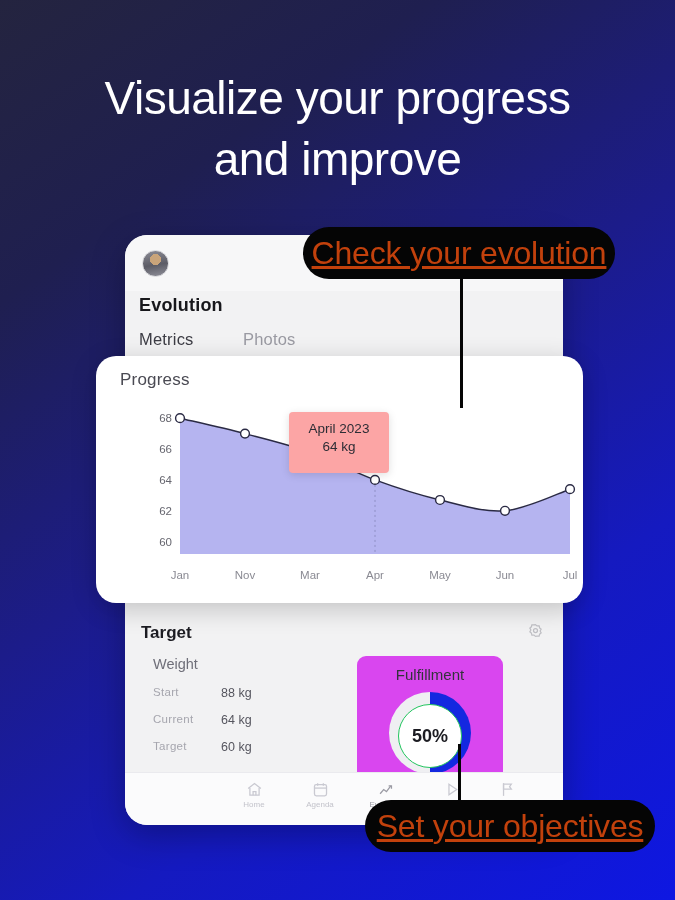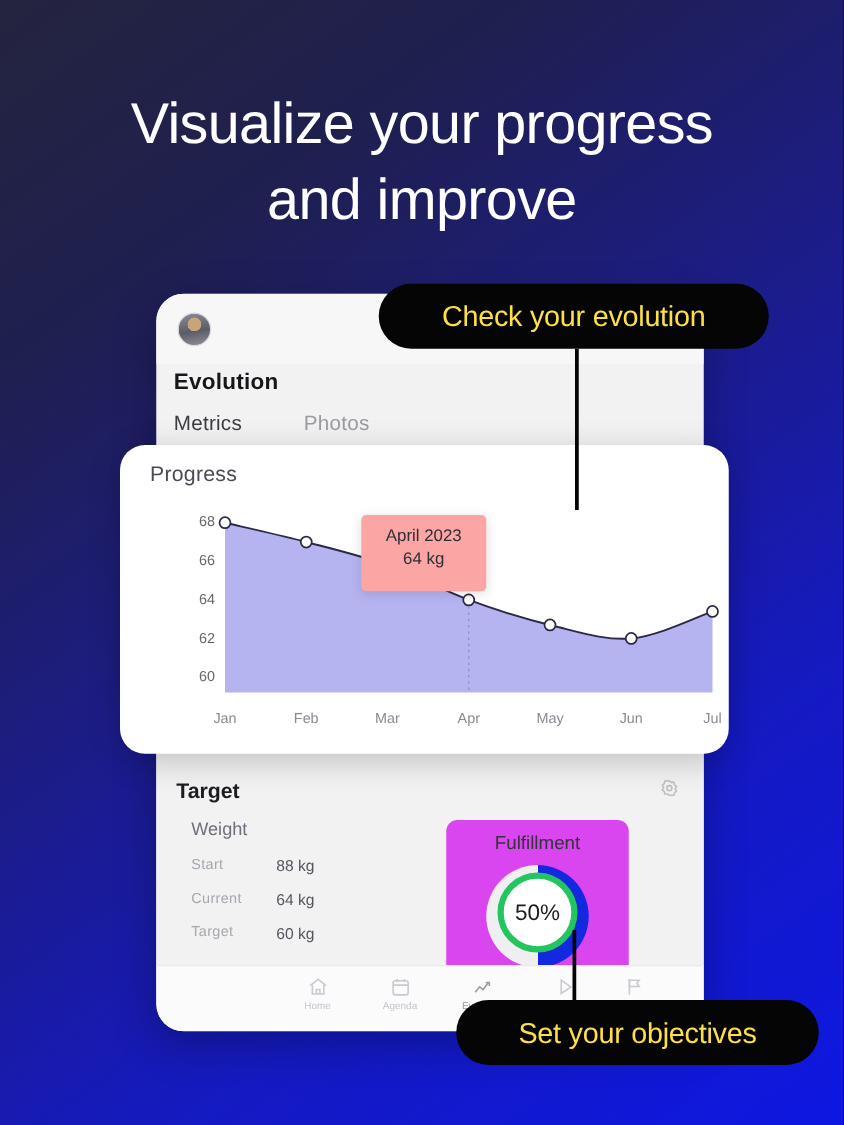--- a/index.html
+++ b/index.html
@@ -169,33 +169,33 @@
   }
   .donut {
     width: 82px;
     height: 82px;
     border-radius: 50%;
     background: conic-gradient(#1428e0 0deg 180deg, #efeff2 180deg 360deg);
   }
   .donut-hole {
     position: absolute;
     left: 9px;
-    top: 6px;
+    top: 12px;
     width: 64px;
     height: 64px;
     border-radius: 50%;
     background: #fff;
-    border: 5px solid #22c55e;
+    border: 1px solid #22c55e;
     box-sizing: border-box;
     display: flex;
     align-items: center;
     justify-content: center;
     font-size: 18px;
     color: #1c1c22;
-    font-weight: 400;
+    font-weight: 700;
   }
 
   
   .bottomnav {
     position: absolute;
     left: 0;
     bottom: 0;
     width: 438px;
     height: 52px;
     background: #fbfbfc;
@@ -275,28 +275,29 @@
     box-sizing: border-box;
     z-index: 5;
   }
   #tooltip .tt1 { font-size: 13.5px; color: #2d2d35; }
   #tooltip .tt2 { font-size: 13.5px; color: #2d2d35; margin-top: 3px; }
 
   
   .callout {
     position: absolute;
     background: #050505;
-    color: #fde047;
+    color: #c2410c;
     border-radius: 26px;
     display: flex;
     align-items: center;
     justify-content: center;
-    font-size: 23px;
+    font-size: 32px;
     letter-spacing: -.2px;
     z-index: 40;
+    text-decoration: underline;
   }
   #callout-top { left: 303px; top: 227px; width: 312px; height: 52px; }
   #callout-bottom { left: 365px; top: 800px; width: 290px; height: 52px; }
   .leader {
     position: absolute;
     width: 3px;
     background: #050505;
     z-index: 35;
   }
   #leader-top { left: 460px; top: 279px; height: 129px; }
@@ -418,21 +419,21 @@
         </svg>
       <div id="ytick-layer">
           <div class="ytick" style="top: 16.1739px;">68</div>
           <div class="ytick" style="top: 47.0435px;">66</div>
           <div class="ytick" style="top: 77.913px;">64</div>
           <div class="ytick" style="top: 108.783px;">62</div>
           <div class="ytick" style="top: 139.652px;">60</div>
         </div>
       <div id="xtick-layer">
           <div class="xtick" style="left: 62px;">Jan</div>
-          <div class="xtick" style="left: 127px;">Feb</div>
+          <div class="xtick" style="left: 127px;">Nov</div>
           <div class="xtick" style="left: 192px;">Mar</div>
           <div class="xtick" style="left: 257px;">Apr</div>
           <div class="xtick" style="left: 322px;">May</div>
           <div class="xtick" style="left: 387px;">Jun</div>
           <div class="xtick" style="left: 452px;">Jul</div>
         </div>
     </div>
 
     <div id="tooltip">
       <div class="tt1">April 2023</div>

